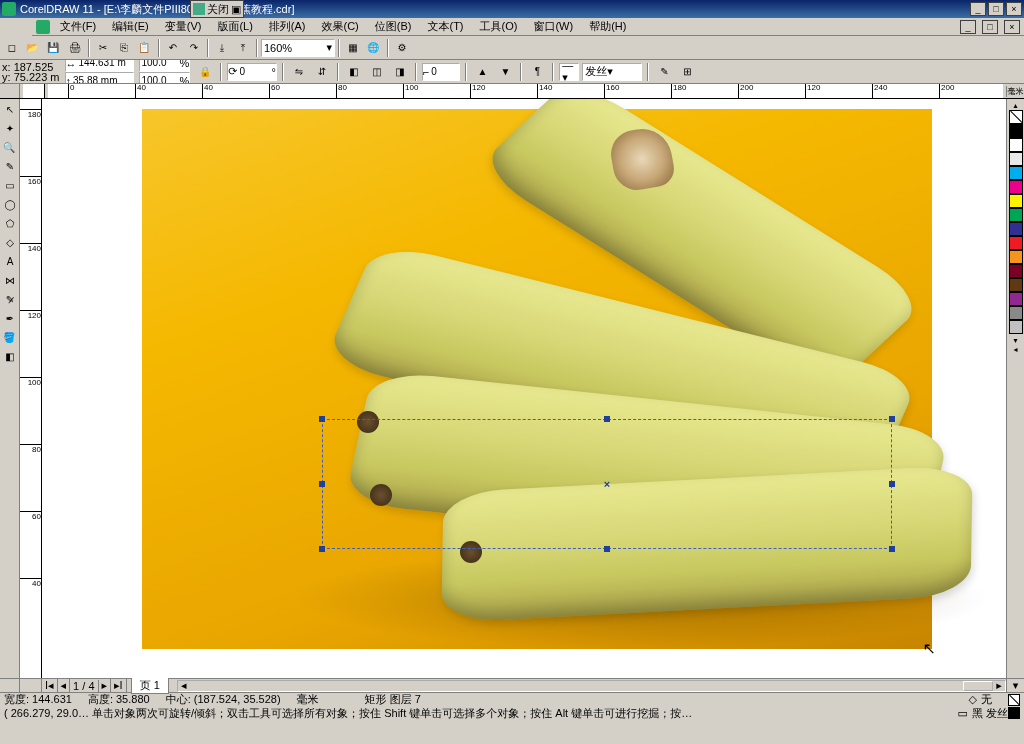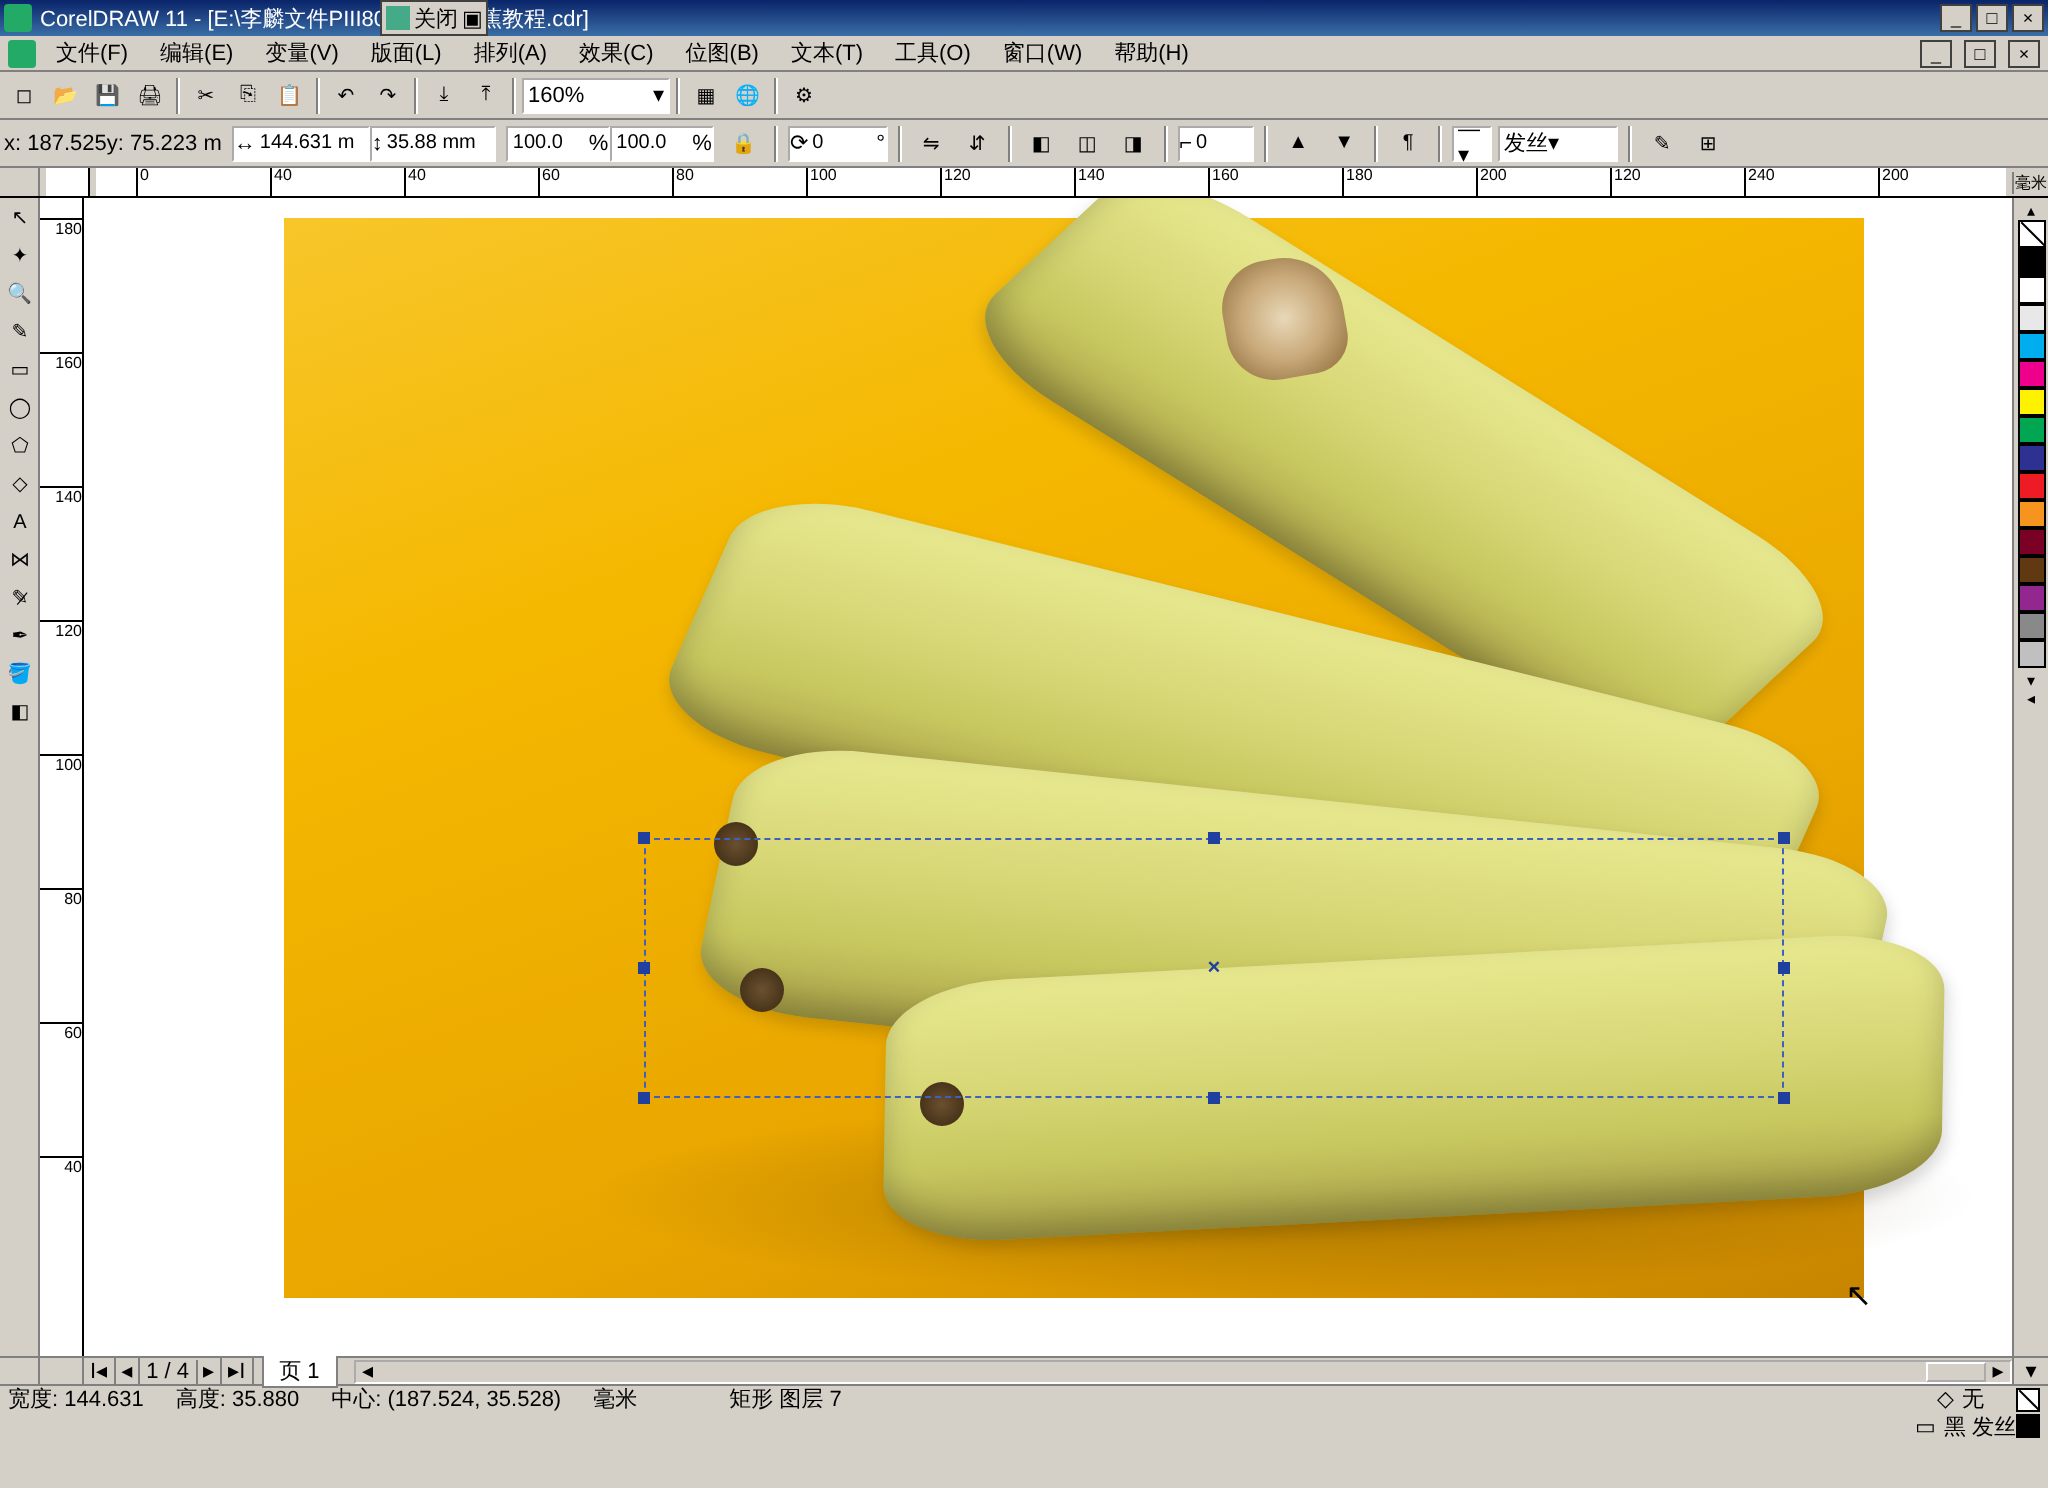--- a/index.html
+++ b/index.html
@@ -1,28 +1,28 @@
 <!DOCTYPE html>
 <html><head>
 <meta charset="utf-8">
 <style>
 * { margin:0; padding:0; box-sizing:border-box; font-family:"SimSun","Tahoma",sans-serif; font-size:11px; }
 body { background:#d4d0c8; width:1024px; height:744px; overflow:hidden; }
 .titlebar { background:linear-gradient(#0a246a,#3a6ea5); height:18px; color:#fff; display:flex; align-items:center; padding:0 2px; }
 .titlebar .icon{width:14px;height:14px;background:#2a6;border-radius:2px;margin-right:4px;}
 .titlebar .spacer{flex:1;}
 .winbtn{width:16px;height:14px;background:#d4d0c8;border:1px solid #404040;margin-left:2px;text-align:center;font-size:9px;line-height:12px;color:#000;}
-.menubar{height:18px;background:#d4d0c8;display:flex;align-items:center;padding:0 4px;gap:4px;border-bottom:1px solid #808080;}
+.menubar{height:18px;background:#d4d0c8;display:flex;align-items:center;padding:0 4px;gap:4px;border-bottom:1px solid #808080;margin-left:32px;}
 .menuitem{padding:1px 6px;}
 .toolbar{background:#d4d0c8;border-bottom:1px solid #808080;display:flex;align-items:center;padding:2px;gap:1px;height:24px;}
 .tbtn{width:20px;height:20px;border:1px solid #d4d0c8;display:flex;align-items:center;justify-content:center;font-size:10px;}
 .sep{width:2px;height:18px;border-left:1px solid #808080;border-right:1px solid #fff;margin:0 2px;}
 .combo{height:18px;border:1px inset #fff;background:#fff;padding:0 2px;display:flex;align-items:center;}
 .propbar{background:#d4d0c8;border-bottom:1px solid #808080;display:flex;align-items:center;padding:2px;gap:3px;height:24px;flex-wrap:nowrap;overflow:hidden;}
-.xybox{display:flex;flex-direction:row;font-size:9px;line-height:10px;margin-right:2px;}
+.xybox{display:flex;flex-direction:column;font-size:9px;line-height:10px;margin-right:2px;}
 .workspace{display:flex;height:calc(100% - 18px - 18px - 24px - 24px - 24px - 15px - 14px - 28px);}
 .toolbox{width:20px;background:#d4d0c8;border-right:1px solid #808080;display:flex;flex-direction:column;gap:1px;padding:1px;}
 .tool{width:18px;height:18px;border:1px solid #d4d0c8;display:flex;align-items:center;justify-content:center;font-size:10px;}
 .ruler-h{height:15px;background:#fff;border-bottom:1px solid #000;position:relative;font-size:8px;overflow:hidden;}
 .ruler-v{width:22px;background:#fff;border-right:1px solid #000;position:relative;font-size:8px;}
 .canvas-area{flex:1;display:flex;flex-direction:column;position:relative;}
 .canvas{flex:1;background:#fff;position:relative;overflow:hidden;}
 .image-area{position:absolute;left:100px;top:10px;width:790px;height:540px;background:linear-gradient(160deg,#f7c62a 0%,#f5b800 30%,#e8a500 70%,#c78500 100%);}
 .banana-stem{position:absolute;left:470px;top:20px;width:60px;height:60px;background:radial-gradient(#e8d8b8,#c8a878,#8a6838);border-radius:40% 50% 30% 40%;transform:rotate(-10deg);}
 .banana{position:absolute;background:linear-gradient(180deg,#e8e890 0%,#d8d878 40%,#c8c860 70%,#a8a048 100%);border-radius:60px/30px;box-shadow:inset 0 -8px 15px rgba(0,0,0,0.2), 2px 4px 8px rgba(0,0,0,0.15);}
@@ -288,20 +288,21 @@
   <span>中心: (187.524, 35.528)</span>
   <span>毫米</span>
   <span style="margin-left:30px">矩形 图层 7</span>
   <span style="margin-left:auto;display:flex;align-items:center;gap:4px">
       <span>◇</span>
       <span>无</span>
     </span>
   <span class="noswatch" style="width:12px;height:12px"></span>
 </div>
 <div class="statusbar2">
+  <span>( 266.279, 29.0…  单击对象两次可旋转/倾斜；双击工具可选择所有对象；按住 Shift 键单击可选择多个对象；按住 Alt 键单击可进行挖掘；按…</span>
   <span style="margin-left:auto;display:flex;align-items:center;gap:4px">
       <span>▭</span>
       <span>黑 发丝</span>
     </span>
   <span class="swatch" style="background:#000;width:12px;height:12px"></span>
 
   <div class="floatbar">
     <span style="width:12px;height:12px;background:#4a8"></span>
     <span>关闭</span>
     <span>▣</span>

